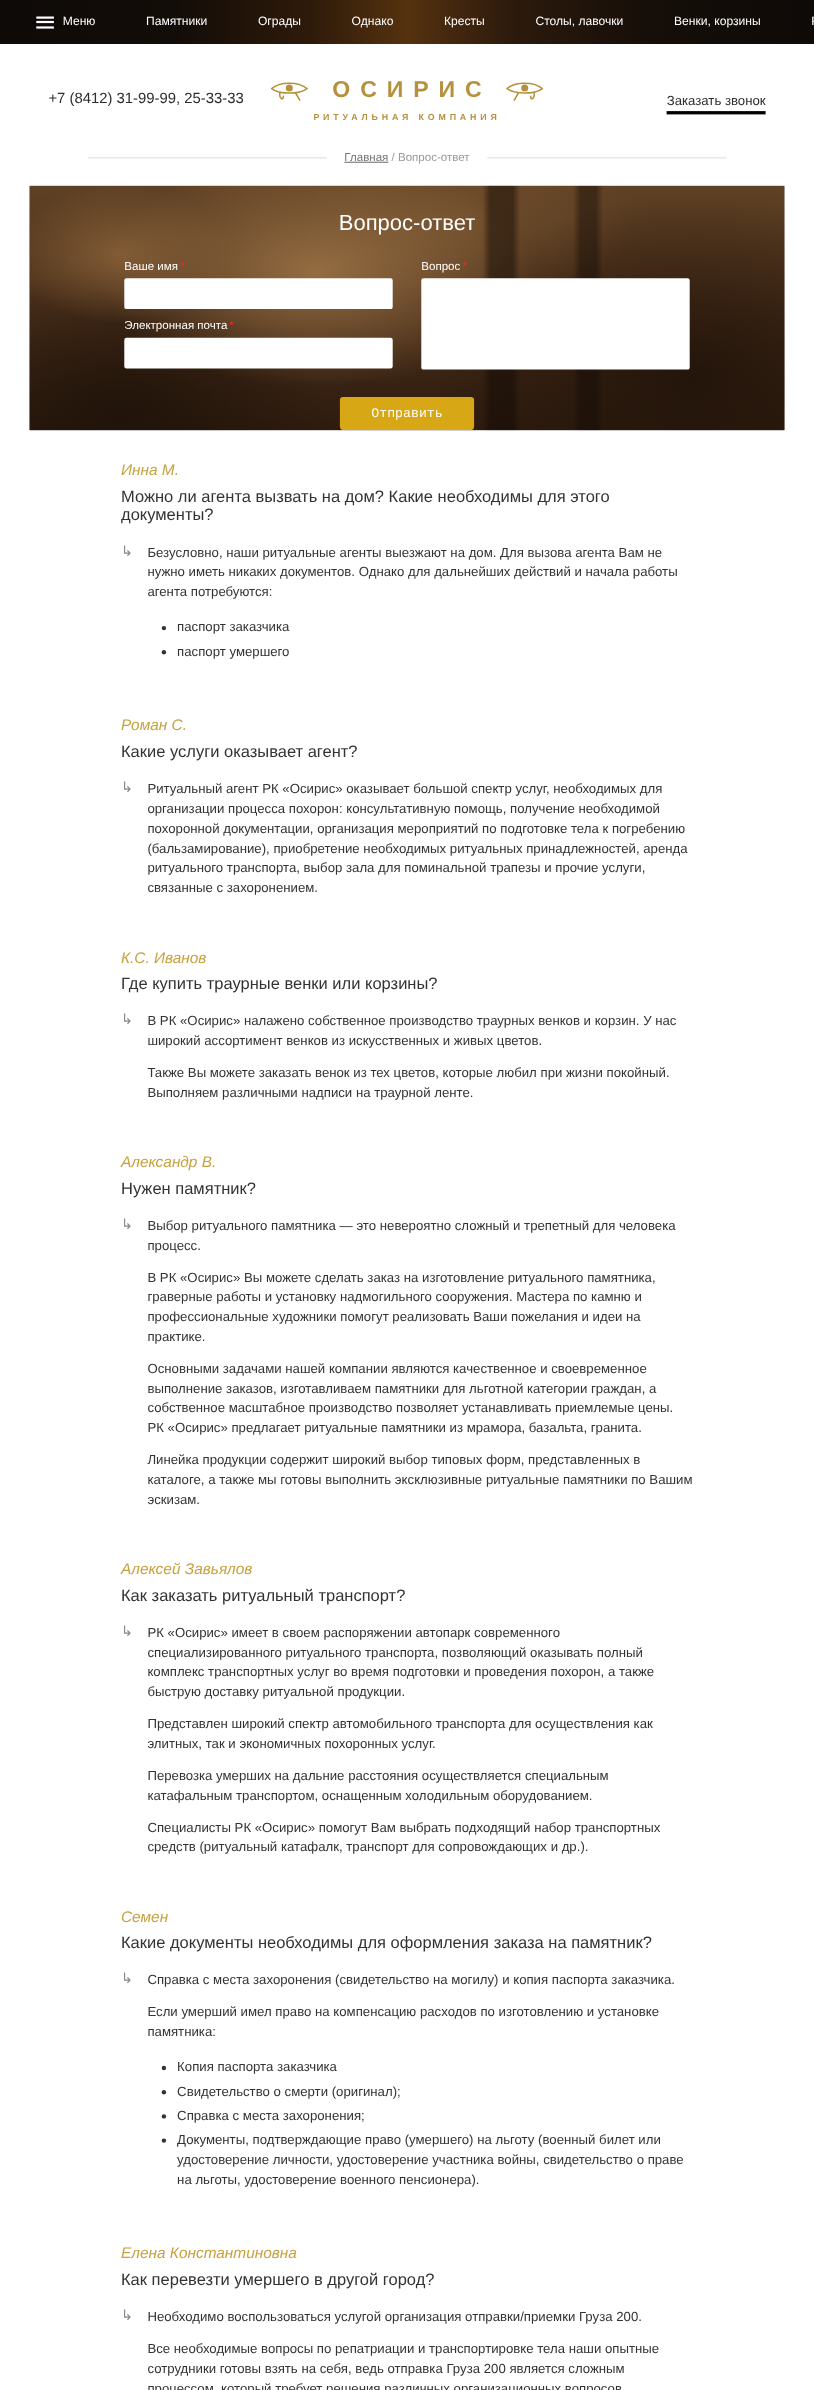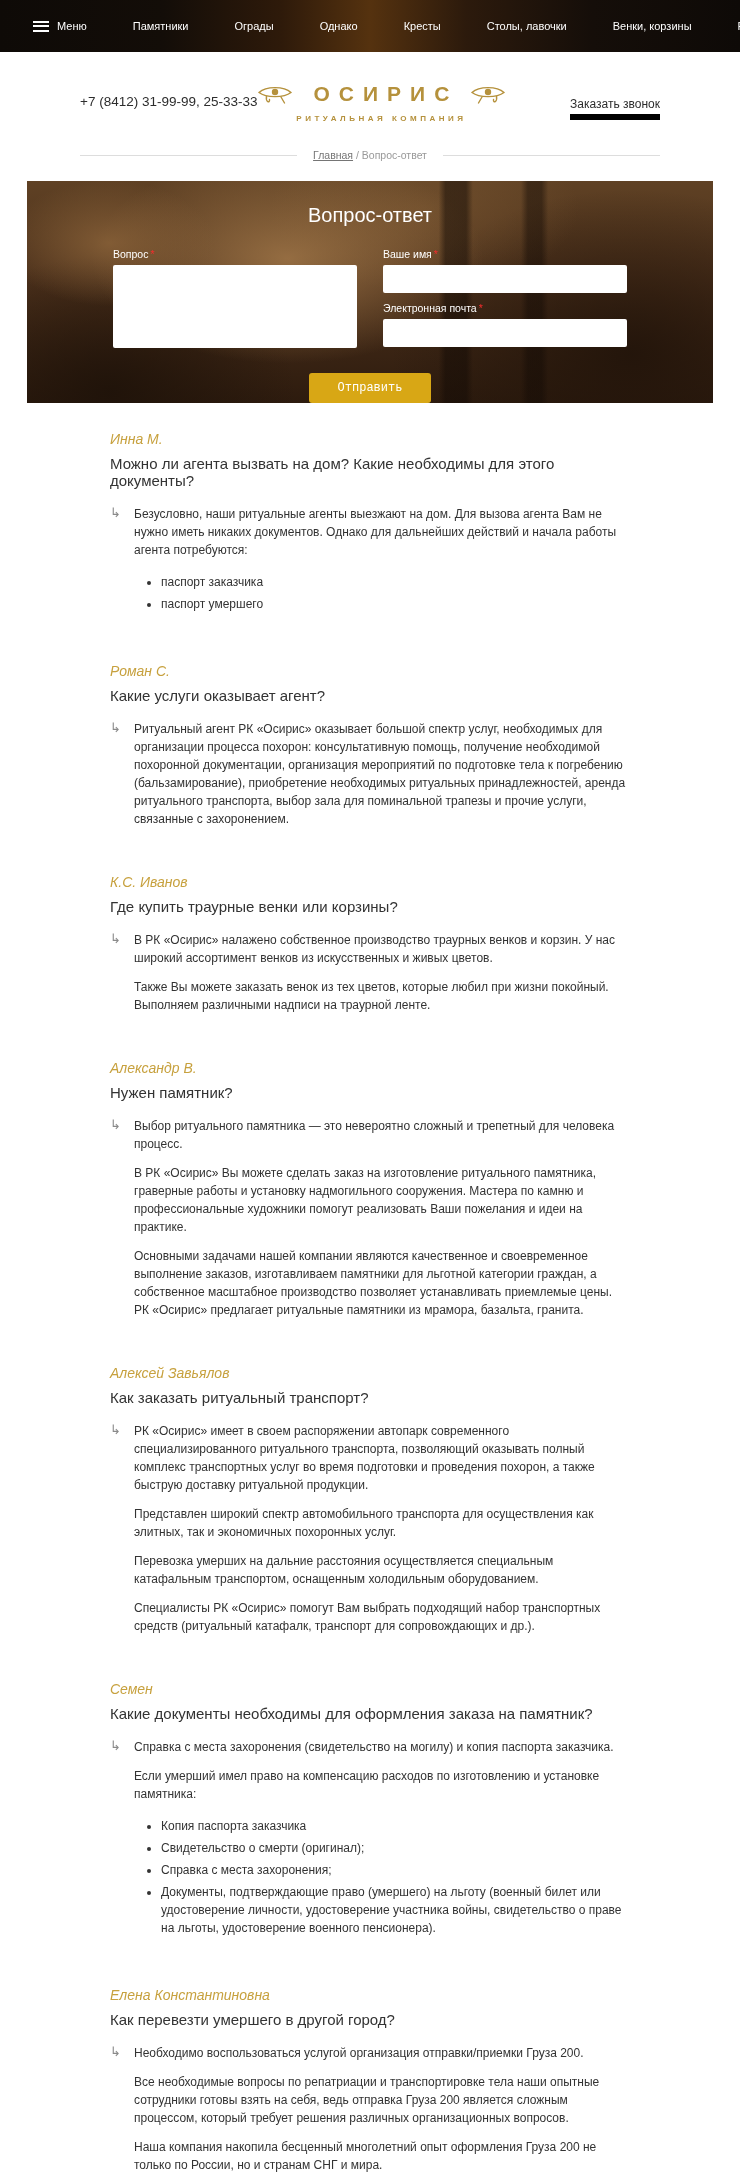--- a/index.html
+++ b/index.html
@@ -1,35 +1,35 @@
 <!DOCTYPE html>
 <html lang="ru"><head>
 <meta charset="utf-8">
 <style>
   *{margin:0;padding:0;box-sizing:border-box}
   html,body{background:#fff}
   body{width:740px;min-height:2173px;margin:0 auto;font-family:"Liberation Sans",sans-serif;color:#333}
 
   
-  .nav{height:52px;display:flex;align-items:center;justify-content:space-between;padding:0 33px;
+  .nav{height:40px;display:flex;align-items:center;justify-content:space-between;padding:0 33px;
        background:linear-gradient(90deg,#0e0a07 0%,#130d08 22%,#2e1a0a 38%,#55320f 50%,#2c1a0c 63%,#150e09 80%,#0e0a07 100%);gap:46px;}
   .menu-toggle{display:flex;align-items:center;gap:8px;color:#fff;font-size:11px;white-space:nowrap}
   .burger{display:inline-block;width:16px;height:11px;border-top:2px solid #fff;border-bottom:2px solid #fff;position:relative}
   .burger::after{content:"";position:absolute;left:0;right:0;top:2.5px;height:2px;background:#fff}
   .nav-item{color:#fff;font-size:11px;white-space:nowrap;cursor:pointer}
 
   
-  .header{display:flex;align-items:flex-start;justify-content:flex-start;padding:30px 80px 16px}
+  .header{display:flex;align-items:flex-start;justify-content:flex-start;padding:30px 44px 16px}
   .phone-header{width:185px;font-size:13.5px;color:#2d2d2d;padding-top:12px;white-space:nowrap}
   .logo{flex:1;text-align:center}
   .logo-row{display:flex;align-items:center;justify-content:center;gap:13px;color:#b5913c}
   .logo-title{font-size:21px;letter-spacing:9px;padding-left:9px;font-weight:700}
   .logo-sub{font-size:8px;letter-spacing:3.5px;font-weight:700;color:#b5913c;margin-top:8px}
   .callback{width:185px;text-align:right;padding-top:12px}
-  .callback a{font-size:12px;color:#2d2d2d;text-decoration:none;border-bottom:6px solid #000000;padding-bottom:3px;cursor:pointer;white-space:nowrap}
+  .callback a{font-size:12px;color:#2d2d2d;text-decoration:none;border-bottom:3px solid #000000;padding-bottom:3px;cursor:pointer;white-space:nowrap}
 
   
   .breadcrumb{display:flex;align-items:center;gap:16px;margin:10px 80px 0;font-size:10.5px;color:#999}
   .bc-line{flex:1;height:1px;background:#ddd}
   .bc-text{white-space:nowrap}
   .bc-home{color:#757575;text-decoration:underline;cursor:pointer}
 
   
   .hero{margin:20px 27px 0;height:222px;padding-top:23px;position:relative;overflow:hidden;
     background-color:#3a2515;
@@ -122,34 +122,34 @@
     <span>Вопрос-ответ</span>
   </span>
   <span class="bc-line"></span>
 </div>
 
 <section class="hero">
   <h1 class="hero-title">Вопрос-ответ</h1>
   <div class="form">
     <div class="form-col">
       <label>
-        <span>Вопрос</span><span class="req">*</span>
-      </label>
-      <textarea style=""></textarea>
-    </div>
-    <div class="form-col">
-      <label>
         <span>Ваше имя</span><span class="req">*</span>
       </label>
       <input type="text" style="">
       <label>
         <span>Электронная почта</span><span class="req">*</span>
       </label>
       <input type="text" style="">
     </div>
+    <div class="form-col">
+      <label>
+        <span>Вопрос</span><span class="req">*</span>
+      </label>
+      <textarea style=""></textarea>
+    </div>
   </div>
   <button class="submit">Отправить</button>
 </section>
 
 <main class="main">
 
   <div class="qa">
     <div class="qa-author">Инна М.</div>
     <h2 class="qa-q">Можно ли агента вызвать на дом? Какие необходимы для этого документы?</h2>
     <div class="qa-answer">
@@ -190,20 +190,21 @@
   <div class="qa">
     <div class="qa-author">Александр В.</div>
     <h2 class="qa-q">Нужен памятник?</h2>
     <div class="qa-answer">
       <span class="arrow">↳</span>
       <div class="qa-body">
         <p>Выбор ритуального памятника — это невероятно сложный и трепетный для человека процесс.</p>
         <p>В РК «Осирис» Вы можете сделать заказ на изготовление ритуального памятника, граверные работы и установку надмогильного сооружения. Мастера по камню и профессиональные художники помогут реализовать Ваши пожелания и идеи на практике.</p>
         <p>Основными задачами нашей компании являются качественное и своевременное выполнение заказов, изготавливаем памятники для льготной категории граждан, а собственное масштабное производство позволяет устанавливать приемлемые цены.
 РК «Осирис» предлагает ритуальные памятники из мрамора, базальта, гранита.</p>
+        <p>Линейка продукции содержит широкий выбор типовых форм, представленных в каталоге, а также мы готовы выполнить эксклюзивные ритуальные памятники по Вашим эскизам.</p>
       </div>
     </div>
   </div>
 
   <div class="qa">
     <div class="qa-author">Алексей Завьялов</div>
     <h2 class="qa-q">Как заказать ритуальный транспорт?</h2>
     <div class="qa-answer">
       <span class="arrow">↳</span>
       <div class="qa-body">

